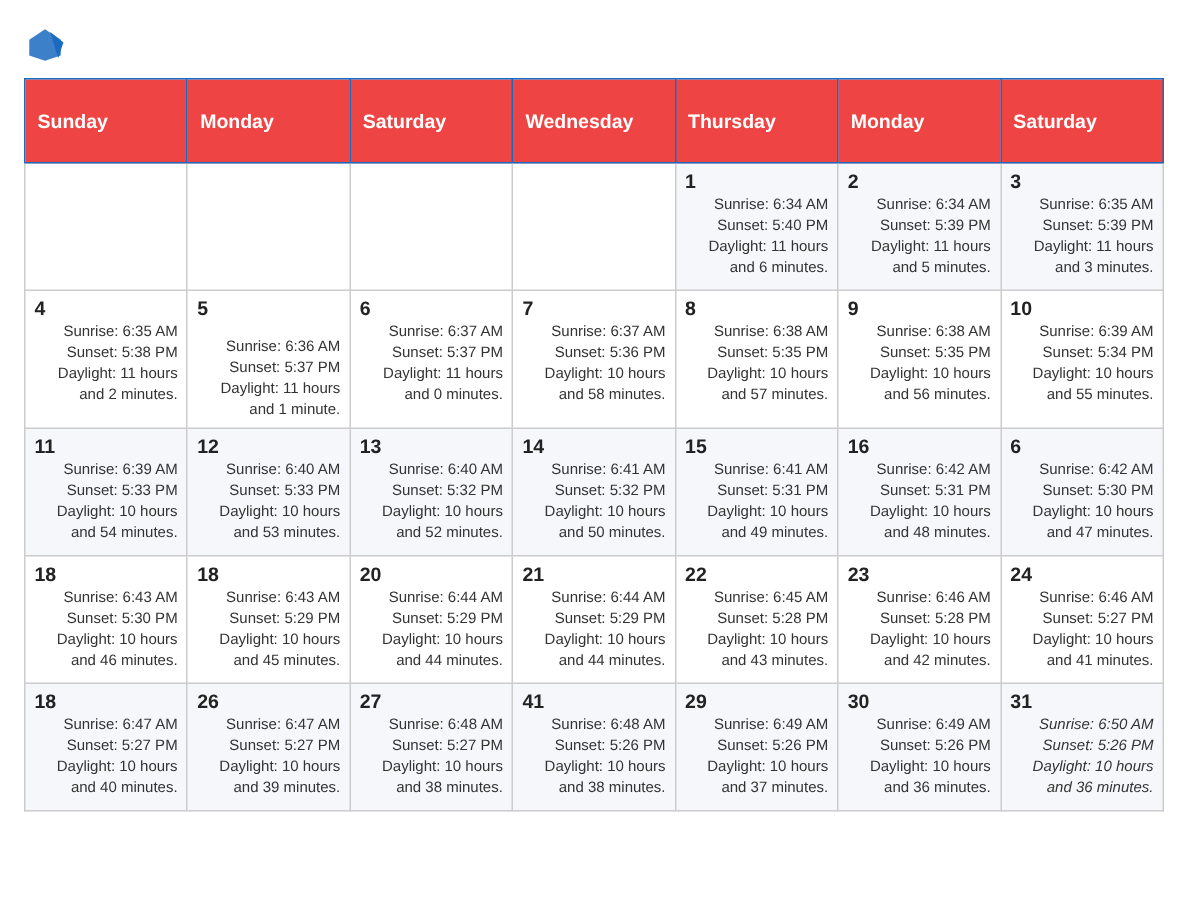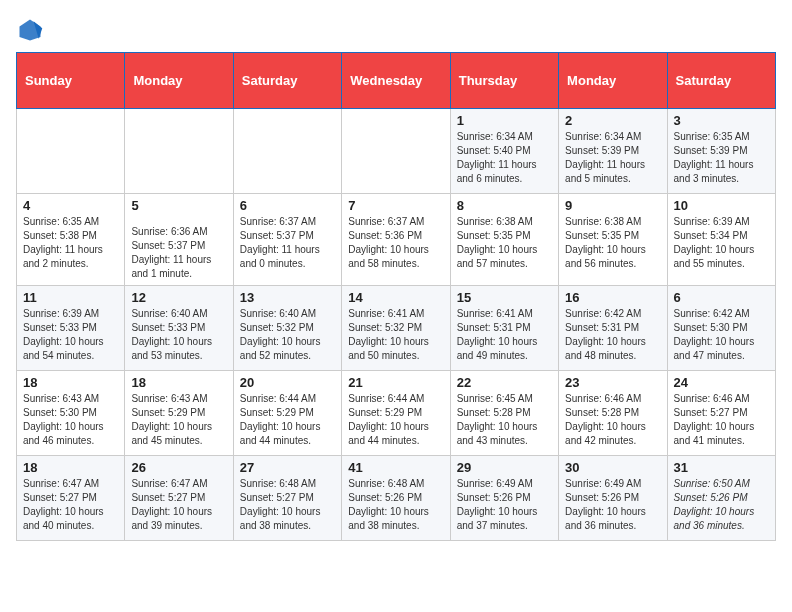--- a/index.html
+++ b/index.html
@@ -75,20 +75,21 @@
     .day-num {
       font-size: 13px;
       font-weight: bold;
       color: #222;
       margin-bottom: 2px;
     }
     .day-info {
       font-size: 10px;
       color: #333;
       line-height: 1.4;
+      text-align: right;
     }
     .empty-cell {
       background: #fff !important;
     }
     .week-row td {
       height: 85px;
     }
   </style>
 </head>
 <body>

